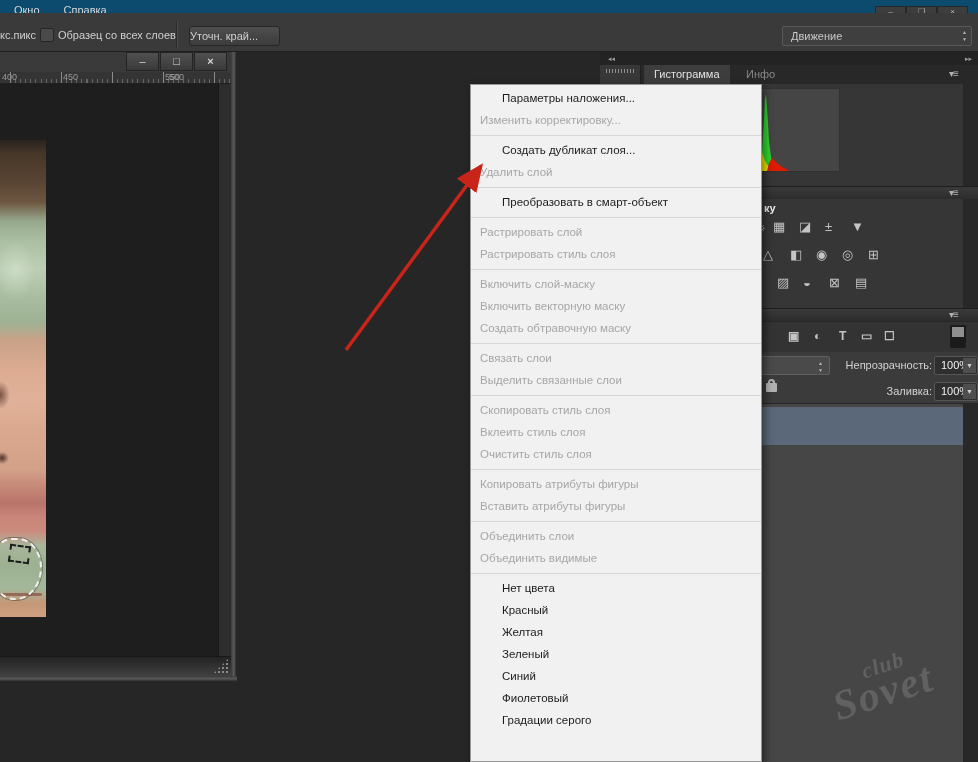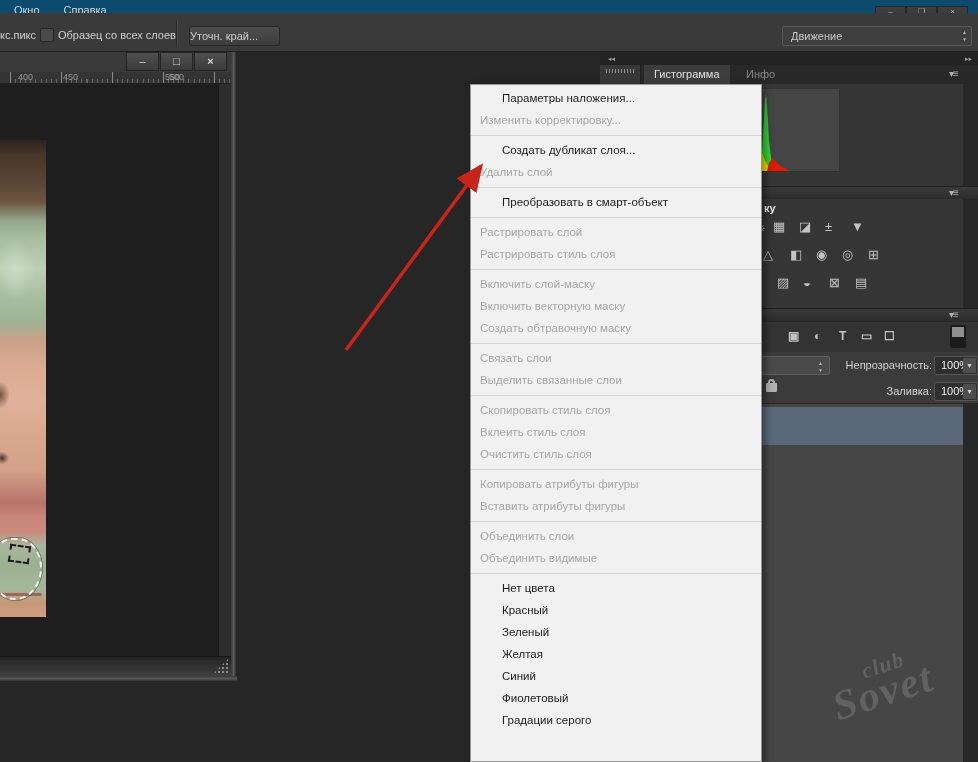--- a/index.html
+++ b/index.html
@@ -127,21 +127,21 @@
   <span>Движение</span>
   <span class="spinner">▲<br>▼</span>
 </div>
 
 <div class="abs doc-titlebar"></div>
 <div class="abs" style="left:126px;top:52px;width:102px;height:19px;">
   <span class="doc-btn" style="left:0;">–</span>
   <span class="doc-btn" style="left:34px;">□</span>
   <span class="doc-btn" style="left:68px;font-weight:bold;">×</span>
 </div>
-<div class="abs ruler"><span><span class="ruler-label" style="left: 18px;">400</span><span class="ruler-label" style="left: 63px;">450</span><span class="ruler-label" style="left: 121px; padding-left: 48px;">500</span><span class="ruler-label" style="left: 165px;">550</span></span></div>
+<div class="abs ruler"><span><span class="ruler-label" style="left: 2px;">400</span><span class="ruler-label" style="left: 63px;">450</span><span class="ruler-label" style="left: 121px; padding-left: 48px;">500</span><span class="ruler-label" style="left: 165px;">550</span></span></div>
 <div class="abs canvas">
   <div class="abs photo">
     <div class="abs lip-line"></div>
     <div class="abs sel-outer"></div>
     <div class="abs sel-inner"></div>
   </div>
 </div>
 <div class="abs vscroll"></div>
 <div class="abs hscroll"></div>
 <div class="abs grip"></div>
@@ -252,22 +252,22 @@
     <div class="mi off">Очистить стиль слоя</div>
     <div class="msep"></div>
     <div class="mi off">Копировать атрибуты фигуры</div>
     <div class="mi off">Вставить атрибуты фигуры</div>
     <div class="msep"></div>
     <div class="mi off">Объединить слои</div>
     <div class="mi off">Объединить видимые</div>
     <div class="msep"></div>
     <div class="mi on">Нет цвета</div>
     <div class="mi on">Красный</div>
+    <div class="mi on">Желтая</div>
     <div class="mi on">Зеленый</div>
-    <div class="mi on">Желтая</div>
     <div class="mi on">Синий</div>
     <div class="mi on">Фиолетовый</div>
     <div class="mi on">Градации серого</div>
   </div>
 
 <svg class="abs arrow-layer">
   <defs>
     <marker id="ah" markerWidth="9" markerHeight="8" refX="7" refY="3.5" orient="auto">
       <path d="M0,0 L8,3.5 L0,7 Z" fill="#c9241a"></path>
     </marker>

